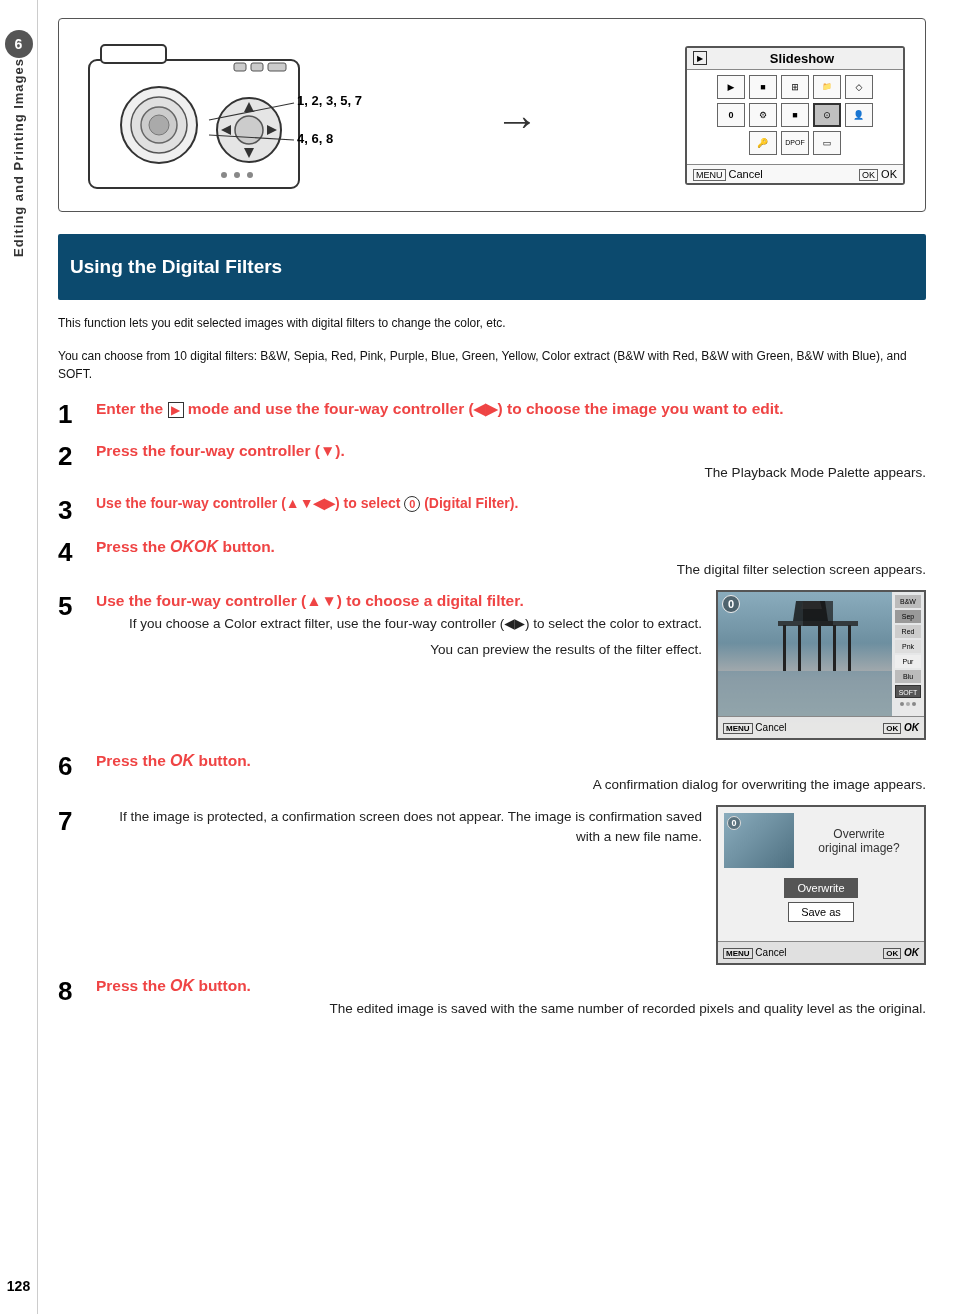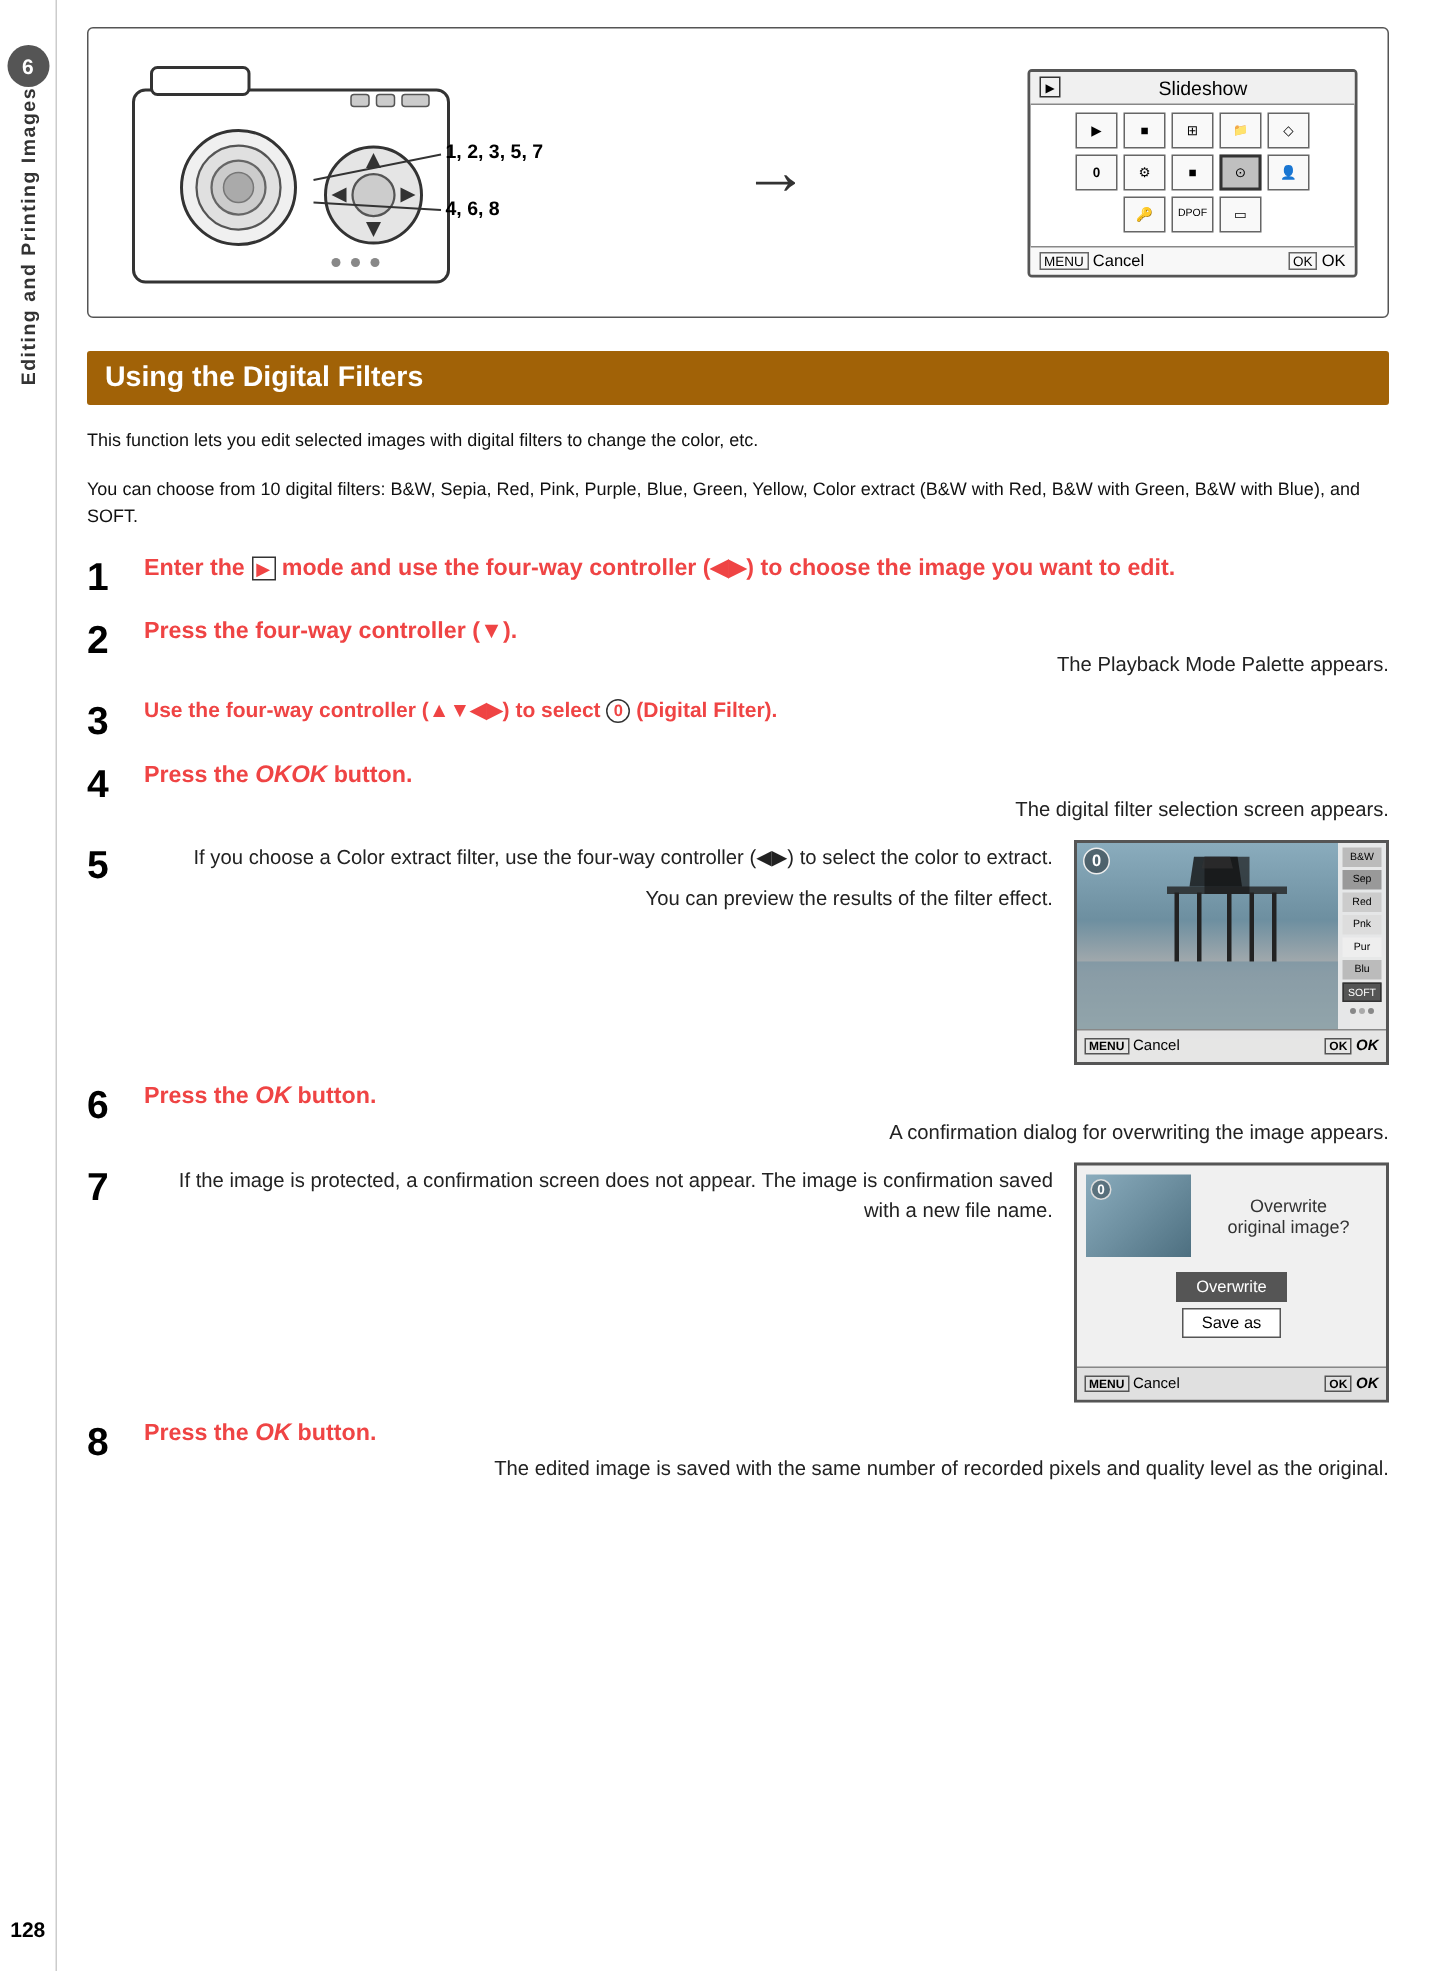--- a/index.html
+++ b/index.html
@@ -126,23 +126,23 @@
       padding: 3px 6px;
       display: flex;
       justify-content: space-between;
       align-items: center;
       font-size: 11px;
       background: #f8f8f8;
     }
 
     
     .section-heading {
-      background: #a16207;
+      background: #0c4a6e;
       color: #fff;
-      padding: 7px 12px;
+      padding: 22px 12px;
       font-size: 19px;
       font-weight: bold;
       border-radius: 2px;
       margin-bottom: 14px;
     }
 
     
     .intro-text {
       font-size: 12px;
       line-height: 1.55;
@@ -296,21 +296,21 @@
       
       <div style="position:absolute; left:218px; top:58px; font-size:13px; font-weight:bold; white-space:nowrap;">1, 2, 3, 5, 7</div>
       <div style="position:absolute; left:218px; top:96px; font-size:13px; font-weight:bold; white-space:nowrap;">4, 6, 8</div>
     </div>
 
     <div style="font-size:44px; color:#333; margin:0 8px; line-height:1;">→</div>
 
     <div class="screen-mockup">
       <div class="screen-title-bar">
         <div class="play-icon">▶</div>
-        <span style="font-size:13px; font-weight:normal;">Slideshow</span>
+        <span style="font-size:13px; font-weight:bold;">Slideshow</span>
         <span></span>
       </div>
       <div class="screen-grid">
 
         <div class="screen-row">
           <div class="screen-icon">▶</div>
           <div class="screen-icon">■</div>
           <div class="screen-icon">⊞</div>
           <div class="screen-icon" style="font-size:8px;">📁</div>
           <div class="screen-icon">◇</div>
@@ -382,20 +382,21 @@
         </div>
         <div class="step-desc">The digital filter selection screen appears.</div>
       </div>
     </div>
 
     <div class="step-with-image">
       <div class="step-left">
         <div class="step">
           <div class="step-num-big">5</div>
           <div class="step-content">
+            <div class="step-title">Use the four-way controller (▲▼) to choose a digital filter.</div>
             <div class="step-desc">If you choose a Color extract filter, use the four-way controller (◀▶) to select the color to extract.</div>
             <div class="step-desc" style="margin-top:6px;">You can preview the results of the filter effect.</div>
           </div>
         </div>
       </div>
       <div class="step-right">
         <div class="filter-screen">
 
           <div style="width:100%; height:100%; background: linear-gradient(180deg, #8aacbd 0%, #6d8fa0 35%, #b0b0b0 60%, #d0d0c0 100%); position:relative;">
 

